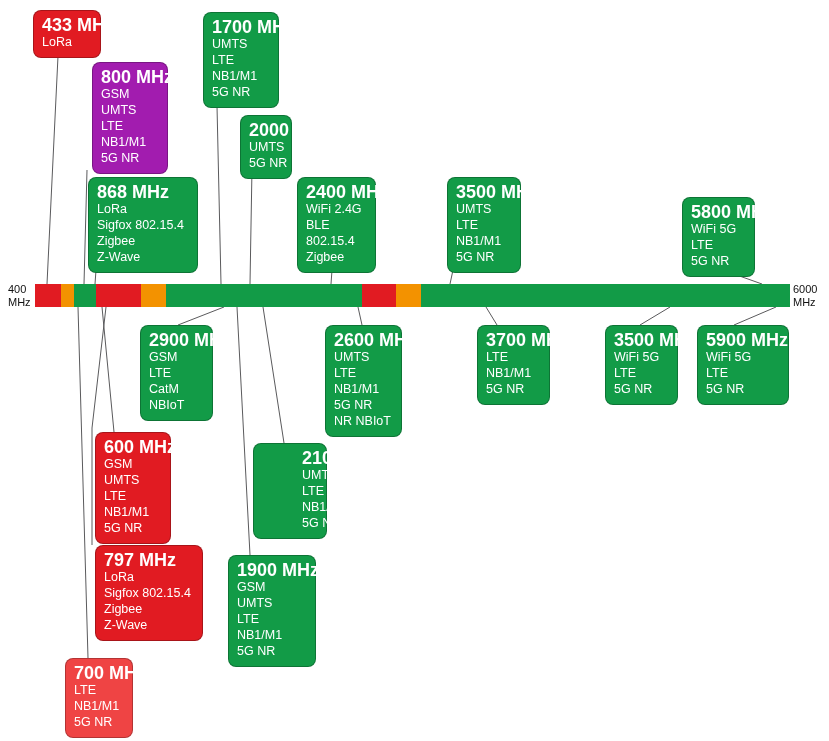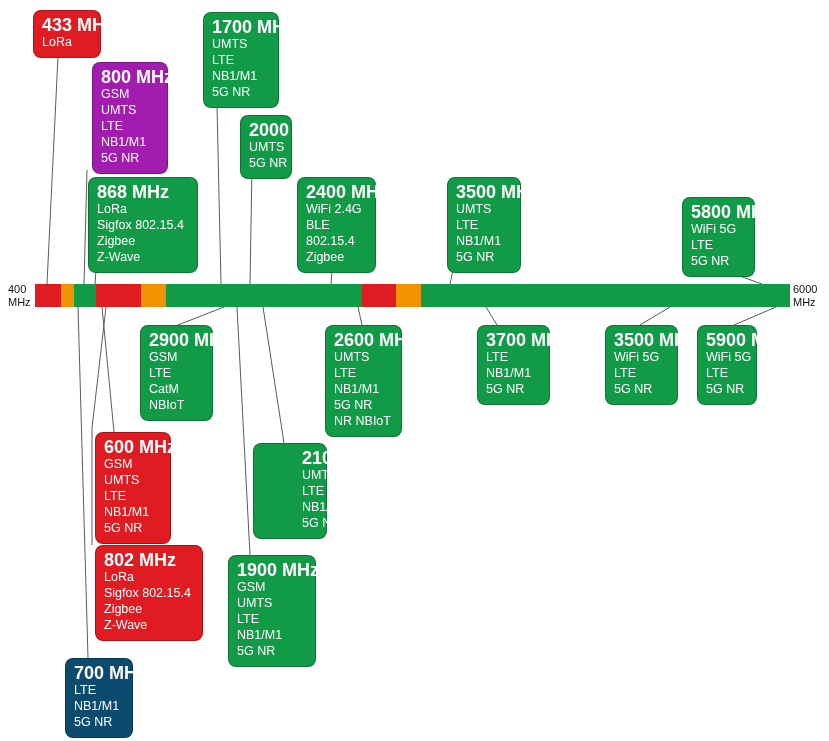--- a/index.html
+++ b/index.html
@@ -171,21 +171,21 @@
         <div class="band-tech">LTE</div>
         <div class="band-tech">NB1/M1</div>
         <div class="band-tech">5G NR</div>
       </div>
       <div class="band-box" style="left: 605px; top: 325px; width: 73px; background: rgb(18, 155, 71);">
         <div class="band-title">3500 MHz</div>
         <div class="band-tech">WiFi 5G</div>
         <div class="band-tech">LTE</div>
         <div class="band-tech">5G NR</div>
       </div>
-      <div class="band-box" style="left: 697px; top: 325px; width: 60px; background: rgb(18, 155, 71);">
+      <div class="band-box" style="left: 697px; top: 325px; width: 92px; background: rgb(18, 155, 71);">
         <div class="band-title">5900 MHz</div>
         <div class="band-tech">WiFi 5G</div>
         <div class="band-tech">LTE</div>
         <div class="band-tech">5G NR</div>
       </div>
       <div class="band-box" style="left: 95px; top: 432px; width: 76px; background: rgb(225, 27, 34);">
         <div class="band-title">600 MHz</div>
         <div class="band-tech">GSM</div>
         <div class="band-tech">UMTS</div>
         <div class="band-tech">LTE</div>
@@ -193,34 +193,34 @@
         <div class="band-tech">5G NR</div>
       </div>
       <div class="band-box" style="left: 253px; top: 443px; width: 74px; background: rgb(18, 155, 71); padding-left: 48px;">
         <div class="band-title">2100 MHz</div>
         <div class="band-tech">UMTS</div>
         <div class="band-tech">LTE</div>
         <div class="band-tech">NB1/M1</div>
         <div class="band-tech">5G NR</div>
       </div>
       <div class="band-box" style="left: 95px; top: 545px; width: 108px; background: rgb(225, 27, 34);">
-        <div class="band-title">802 MHz</div>
+        <div class="band-title">797 MHz</div>
         <div class="band-tech">LoRa</div>
         <div class="band-tech">Sigfox 802.15.4</div>
         <div class="band-tech">Zigbee</div>
         <div class="band-tech">Z-Wave</div>
       </div>
       <div class="band-box" style="left: 228px; top: 555px; width: 88px; background: rgb(18, 155, 71);">
         <div class="band-title">1900 MHz</div>
         <div class="band-tech">GSM</div>
         <div class="band-tech">UMTS</div>
         <div class="band-tech">LTE</div>
         <div class="band-tech">NB1/M1</div>
         <div class="band-tech">5G NR</div>
       </div>
-      <div class="band-box" style="left: 65px; top: 658px; width: 68px; background: #0c4a6e;">
+      <div class="band-box" style="left: 65px; top: 658px; width: 68px; background: #ef4444;">
         <div class="band-title">700 MHz</div>
         <div class="band-tech">LTE</div>
         <div class="band-tech">NB1/M1</div>
         <div class="band-tech">5G NR</div>
       </div>
     </div>
 </div>
 
 </body></html>

